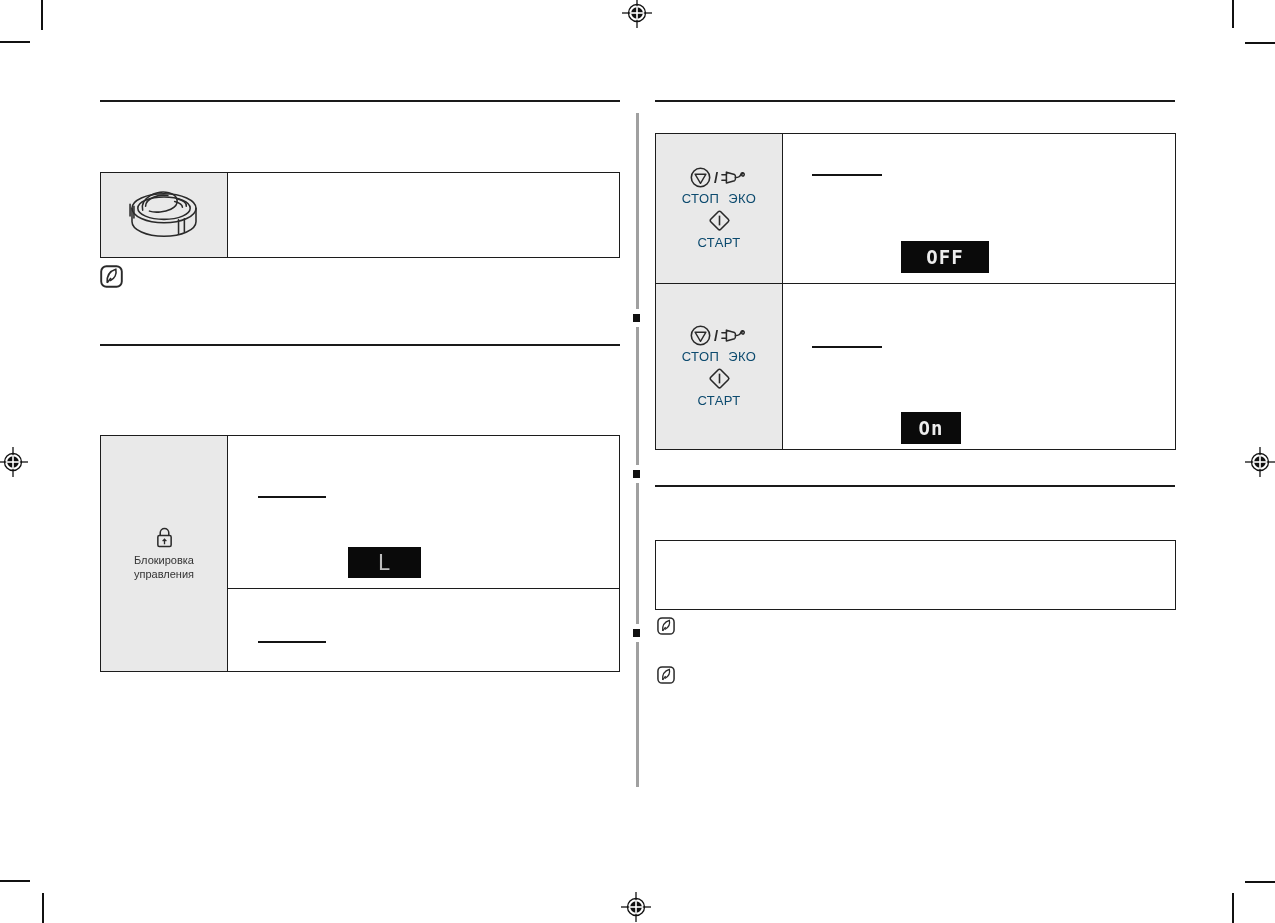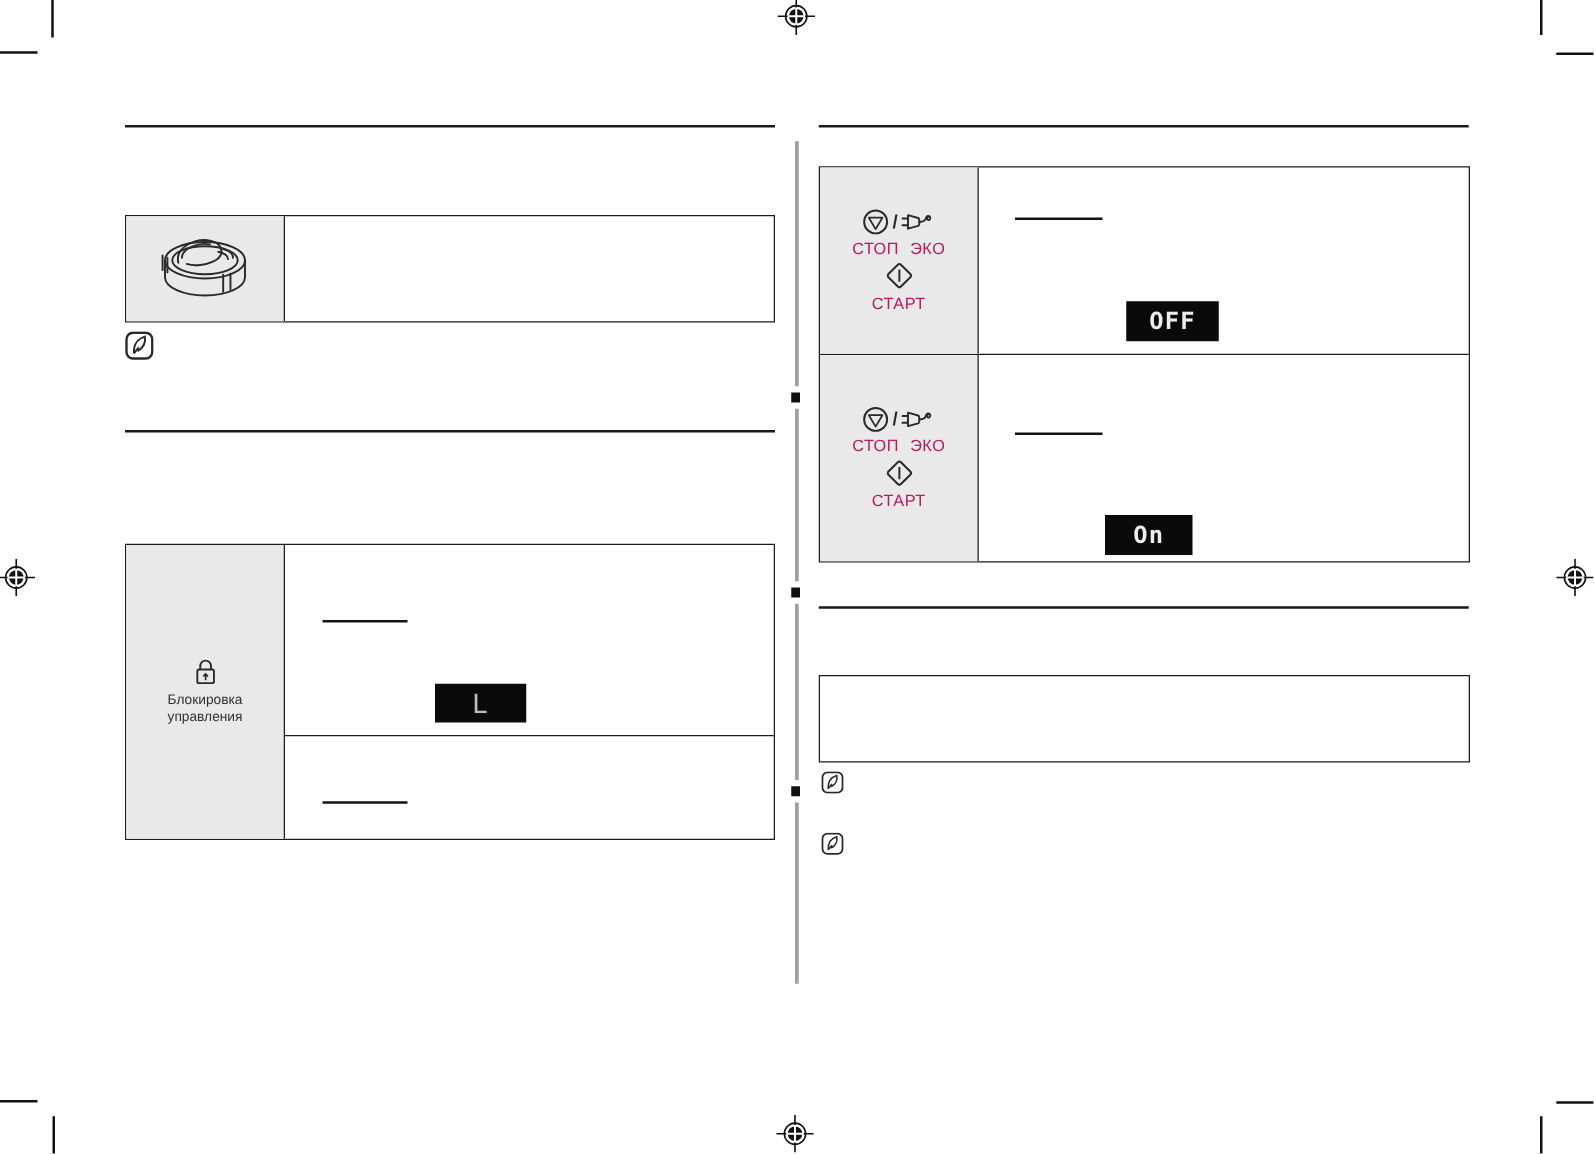--- a/index.html
+++ b/index.html
@@ -18,21 +18,21 @@
              border-right:1px solid var(--table-border);box-sizing:border-box;
              display:flex;flex-direction:column;align-items:center;justify-content:center;text-align:center;}
   .underline{position:absolute;height:2px;background:#141414;}
   .seg{position:absolute;background:var(--display-bg);color:var(--display-text);
        font-family:"DejaVu Sans Mono",monospace;display:flex;align-items:center;justify-content:center;
        font-size:19px;letter-spacing:1px;font-weight:bold;}
   .seg.dim{color:var(--display-text-dim);font-weight:normal;font-size:21px;}
   .btn-cluster{display:flex;flex-direction:column;align-items:center;gap:3px;}
   .icon-row{display:flex;align-items:center;gap:3px;}
   .slash{font-size:15px;font-weight:bold;color:var(--ink);}
-  .btn-label{font-size:13px;letter-spacing:.4px;word-spacing:5px;color:#be185d;}
+  .btn-label{font-size:13px;letter-spacing:.4px;word-spacing:5px;color:#0c4a6e;}
   .small-label{font-size:11px;line-height:1.25;color:#333;}
   .vseg{position:absolute;width:3px;background:var(--divider);left:636px;}
   .sq{position:absolute;width:7px;height:8px;background:#111;left:633px;}
   .note-ic{position:absolute;}
   svg{display:block;}
 </style>
 </head>
 <body>
 
 <div class="page">
@@ -157,21 +157,21 @@
           </div>
           <div class="btn-label">СТОП ЭКО</div>
           <svg width="23" height="23" viewBox="0 0 26 26">
             <rect x="5" y="5" width="16" height="16" rx="2" transform="rotate(45 13 13)" fill="none" stroke="#2a2a2a" stroke-width="1.8"></rect>
             <line x1="13" y1="7.5" x2="13" y2="18.5" stroke="#2a2a2a" stroke-width="1.8"></line>
           </svg>
           <div class="btn-label">СТАРТ</div>
         </div>
       </div>
       <div class="underline" style="left:156px;top:40px;width:70px;"></div>
-      <div class="seg" style="left:245px;top:107px;width:74px;height:32px;">OFF</div>
+      <div class="seg" style="left:245px;top:107px;width:88px;height:32px;">OFF</div>
     </div>
 
     <div style="position:absolute;left:0;top:150px;right:0;bottom:0;">
       <div class="grey-cell">
         <div class="btn-cluster">
           <div class="icon-row">
             <svg width="21" height="21" viewBox="0 0 24 24">
               <circle cx="12" cy="12" r="10.5" fill="none" stroke="#2a2a2a" stroke-width="1.8"></circle>
               <path d="M5.8,8.2 h12.4 L12,18.6 Z" fill="none" stroke="#2a2a2a" stroke-width="1.6" stroke-linejoin="round"></path>
             </svg>
@@ -186,21 +186,21 @@
           </div>
           <div class="btn-label">СТОП ЭКО</div>
           <svg width="23" height="23" viewBox="0 0 26 26">
             <rect x="5" y="5" width="16" height="16" rx="2" transform="rotate(45 13 13)" fill="none" stroke="#2a2a2a" stroke-width="1.8"></rect>
             <line x1="13" y1="7.5" x2="13" y2="18.5" stroke="#2a2a2a" stroke-width="1.8"></line>
           </svg>
           <div class="btn-label">СТАРТ</div>
         </div>
       </div>
       <div class="underline" style="left:156px;top:62px;width:70px;"></div>
-      <div class="seg" style="left:228px;top:128px;width:70px;height:32px;">On</div>
+      <div class="seg" style="left:245px;top:128px;width:60px;height:32px;">On</div>
     </div>
   </div>
 
   <div class="rule" style="left:655px;top:485px;width:520px;"></div>
 
   <div class="tbl" style="left:655px;top:540px;width:521px;height:70px;">
     <div style="position:absolute;left:127px;top:0;right:0;bottom:0;"></div>
   </div>
 
   <svg class="note-ic" style="left:657px;top:617px;" width="18" height="18" viewBox="0 0 24 24">

